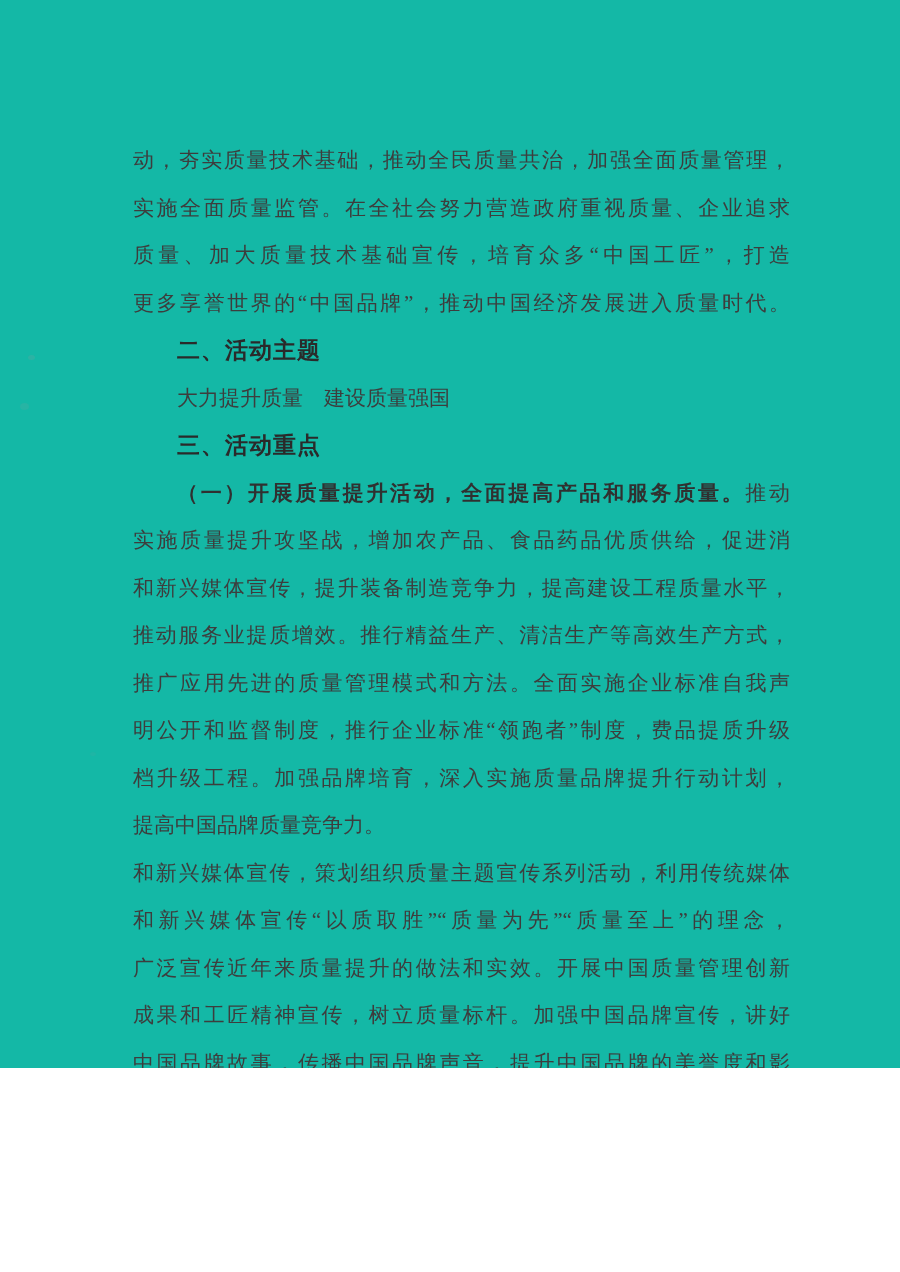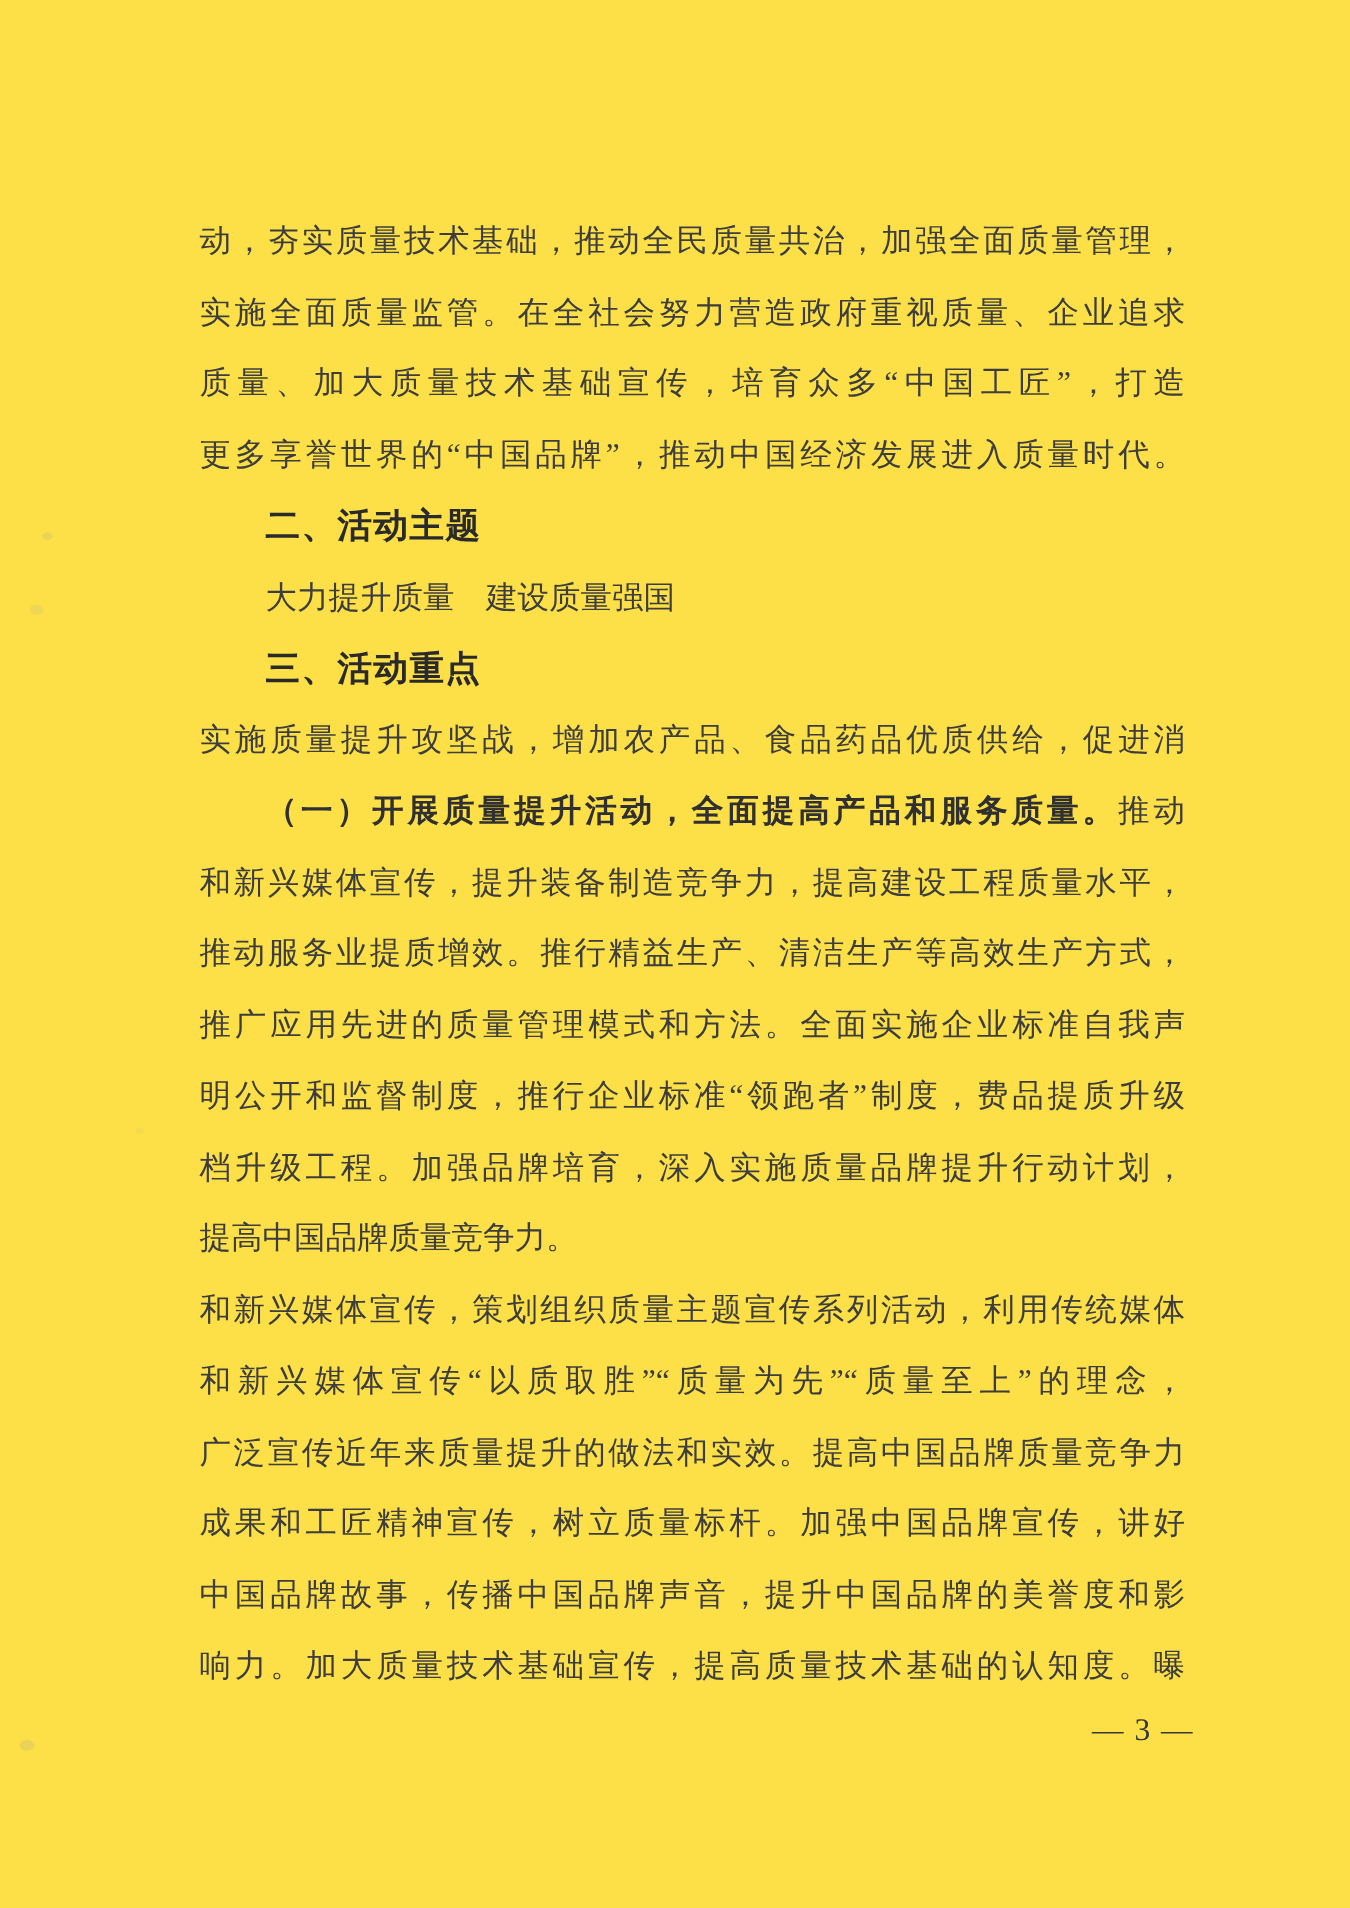--- a/index.html
+++ b/index.html
@@ -6,22 +6,22 @@
     margin: 0;
     padding: 0;
     width: 900px;
     height: 1272px;
     background: #ffffff;
   }
   .page {
     position: absolute;
     left: 0; top: 0;
     width: 900px;
-    height: 1272px;
-    background: #fde047;
+    height: 1068px;
+    background: #14b8a6;
     font-family: "Liberation Serif", serif;
     color: #3d3d3d;
     overflow: hidden;
   }
   .text-block {
     position: absolute;
     left: 133px;
     top: 137px;
     width: 657px;
   }
@@ -81,34 +81,34 @@
 
     <div class="line justify"><span>动，夯实质量技术基础，推动全民质量共治，加强全面质量管理，</span></div>
     <div class="line justify"><span>实施全面质量监管。在全社会努力营造政府重视质量、企业追求</span></div>
     <div class="line justify"><span>质量、加大质量技术基础宣传，培育众多“中国工匠”，打造</span></div>
     <div class="line justify"><span>更多享誉世界的“中国品牌”，推动中国经济发展进入质量时代。</span></div>
 
     <div class="line indent"><span class="hei">二、活动主题</span></div>
     <div class="line indent"><span>大力提升质量　建设质量强国</span></div>
     <div class="line indent"><span class="hei">三、活动重点</span></div>
 
+    <div class="line indent justify"><span class="kai-bold">（一）开展质量提升活动，全面提高产品和服务质量。</span><span>推动</span></div>
+
     <div class="line justify"><span>实施质量提升攻坚战，增加农产品、食品药品优质供给，促进消</span></div>
-
-    <div class="line indent justify"><span class="kai-bold">（一）开展质量提升活动，全面提高产品和服务质量。</span><span>推动</span></div>
     <div class="line justify"><span>和新兴媒体宣传，提升装备制造竞争力，提高建设工程质量水平，</span></div>
     <div class="line justify"><span>推动服务业提质增效。推行精益生产、清洁生产等高效生产方式，</span></div>
     <div class="line justify"><span>推广应用先进的质量管理模式和方法。全面实施企业标准自我声</span></div>
     <div class="line justify"><span>明公开和监督制度，推行企业标准“领跑者”制度，费品提质升级</span></div>
     <div class="line justify"><span>档升级工程。加强品牌培育，深入实施质量品牌提升行动计划，</span></div>
     <div class="line"><span>提高中国品牌质量竞争力。</span></div>
 
 
     <div class="line justify"><span>和新兴媒体宣传，策划组织质量主题宣传系列活动，利用传统媒体</span></div>
     <div class="line justify"><span>和新兴媒体宣传“以质取胜”“质量为先”“质量至上”的理念，</span></div>
-    <div class="line justify"><span>广泛宣传近年来质量提升的做法和实效。提高中国品牌质量竞争力</span></div>
+    <div class="line justify"><span>广泛宣传近年来质量提升的做法和实效。开展中国质量管理创新</span></div>
     <div class="line justify"><span>成果和工匠精神宣传，树立质量标杆。加强中国品牌宣传，讲好</span></div>
     <div class="line justify"><span>中国品牌故事，传播中国品牌声音，提升中国品牌的美誉度和影</span></div>
     <div class="line justify"><span>响力。加大质量技术基础宣传，提高质量技术基础的认知度。曝</span></div>
 
   </div>
 
   <div class="page-number">— 3 —</div>
 
   <div class="smudge s1"></div>
   <div class="smudge s2"></div>

